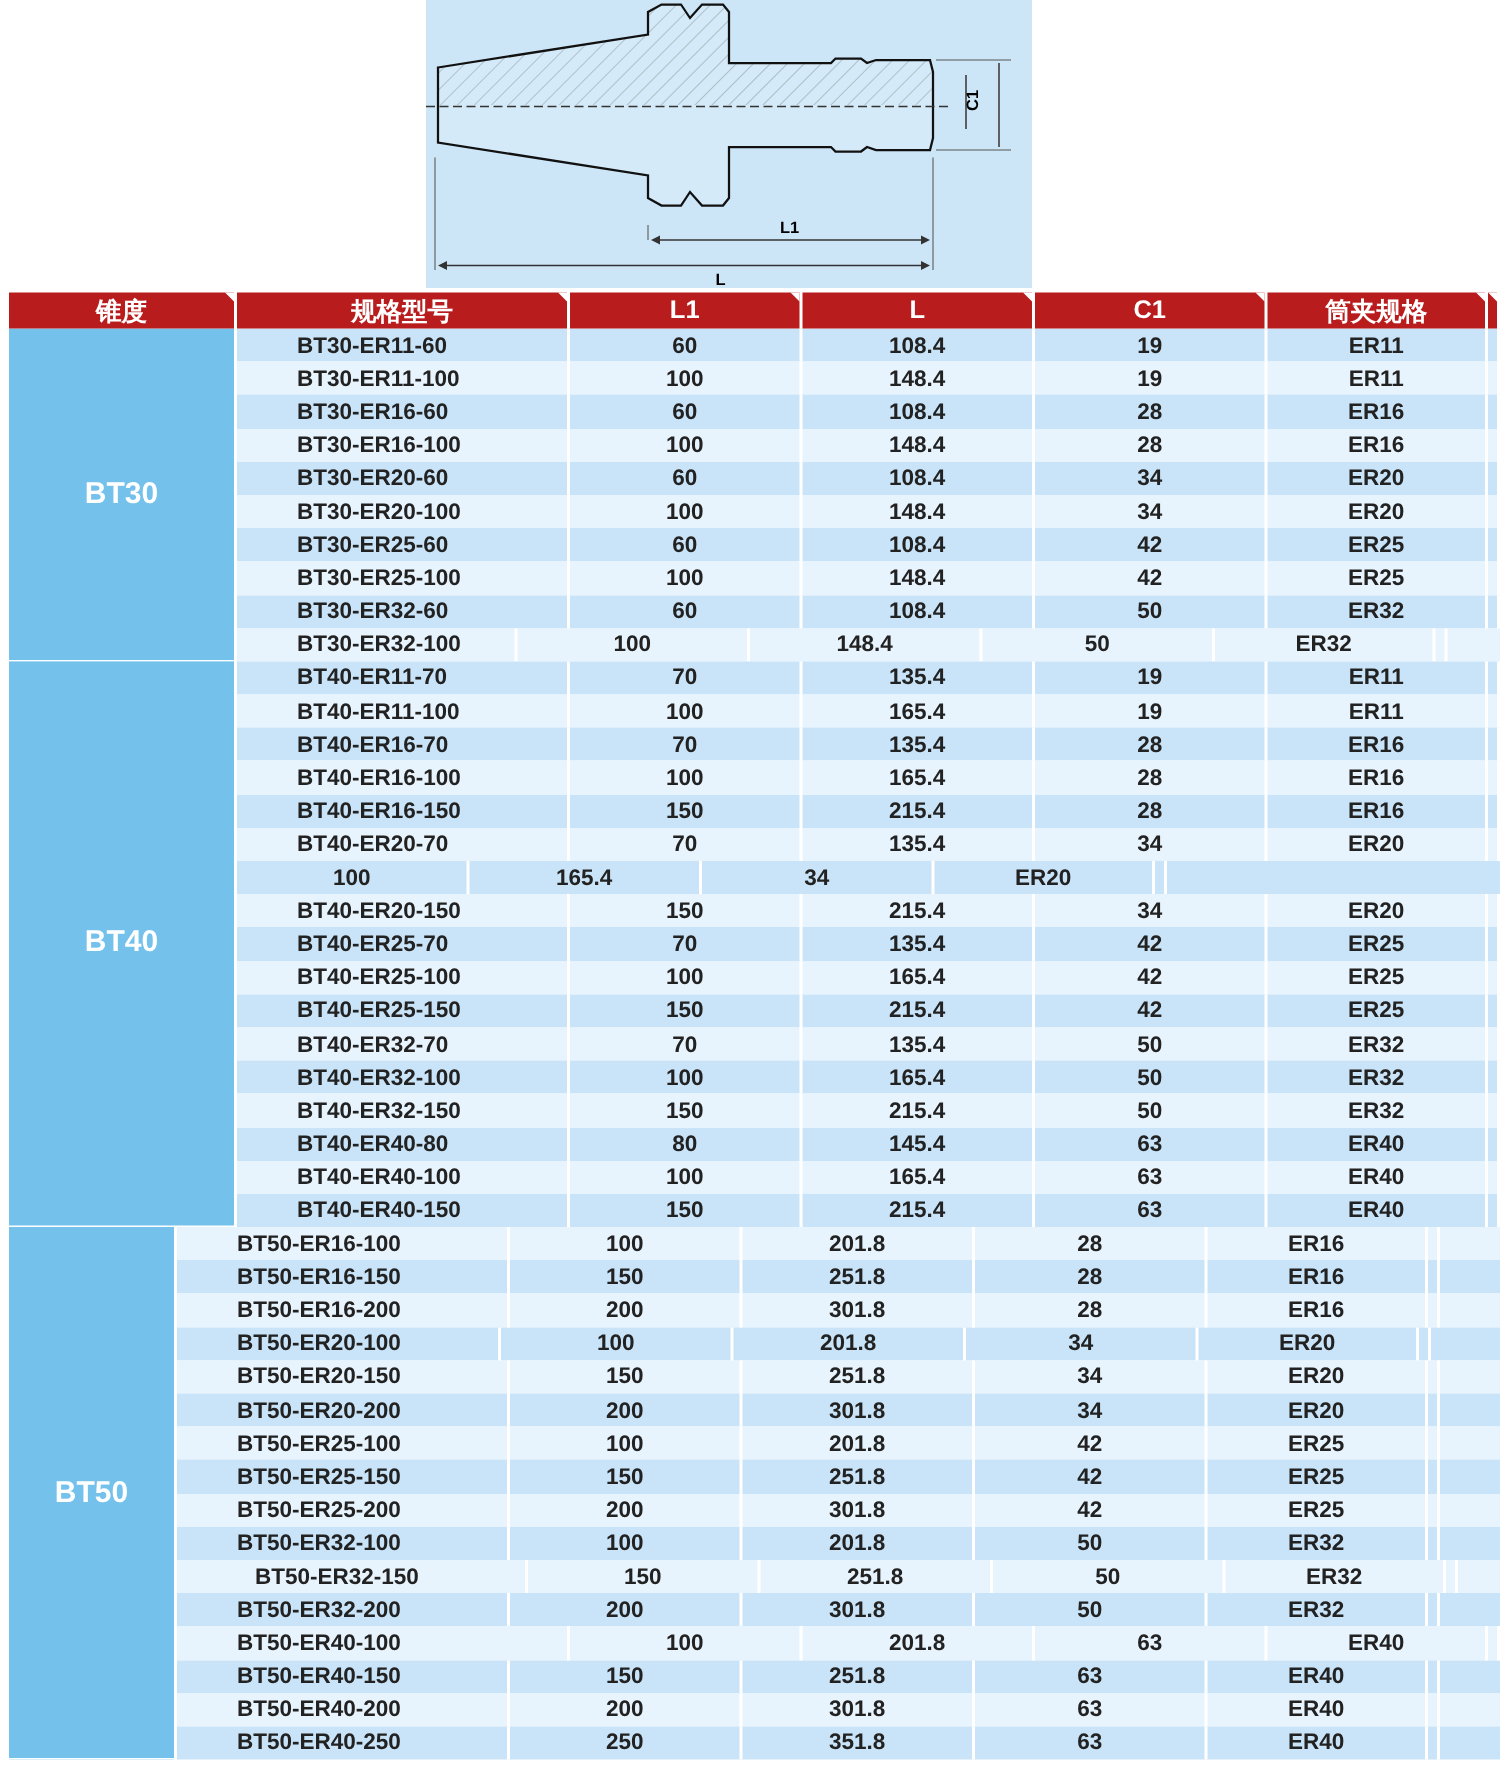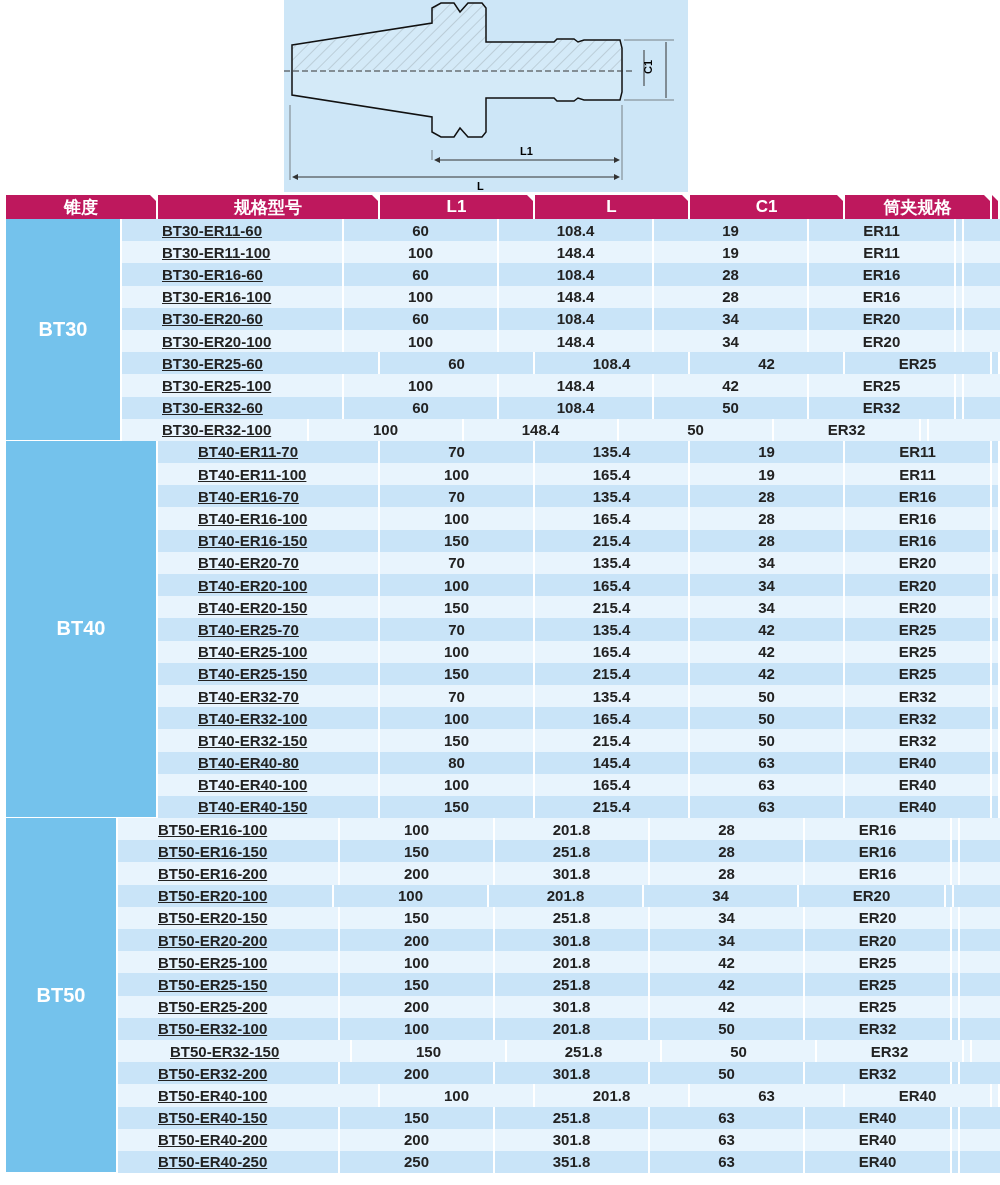--- a/index.html
+++ b/index.html
@@ -1,28 +1,28 @@
 <!DOCTYPE html>
 <html><head>
 <meta charset="utf-8">
 <style>
   body { margin:0; background:#fff; width:1000px; height:1185px; overflow:hidden; font-family:"Liberation Sans", sans-serif; }
   .diagram { position:absolute; left:284px; top:0; width:404px; height:192px; background:#cde6f7; }
   .tbl { position:absolute; left:6px; top:195px; width:994px; }
   .hdr { display:flex; height:24px; }
-  .hcell { background:#be185d; color:#fff; font-weight:bold; font-size:17px; display:flex; align-items:center; justify-content:center; margin-right:2px; position:relative; }
+  .hcell { background:#b91c1c; color:#fff; font-weight:bold; font-size:17px; display:flex; align-items:center; justify-content:center; margin-right:2px; position:relative; }
   .hcell::after { content:""; position:absolute; right:0; top:0; border-top:6px solid #fff; border-left:6px solid transparent; }
   .group { display:flex; }
   .gcell { width:150px; background:#74c2ec; color:#fff; font-weight:bold; font-size:20px; display:flex; align-items:center; justify-content:center; margin-right:2px; border-bottom:1px solid #fff; box-sizing:border-box; }
   .rows { flex:1; }
   .row { display:flex; height:22.2px; font-size:15px; font-weight:bold; color:#222; }
   .row.odd { background:#c9e4f8; }
   .row.even { background:#e8f4fd; }
   .c { display:flex; align-items:center; justify-content:center; border-right:2px solid #fff; box-sizing:border-box; }
-  .c.model { justify-content:flex-start; padding-left:40px;text-decoration:underline; }
+  .c.model { justify-content:flex-start; padding-left:40px; }
 </style>
 </head>
 <body>
 
 <div class="diagram">
   <svg width="404" height="192" viewBox="0 0 404 192">
     <defs>
       <pattern id="hatch" width="8" height="8" patternUnits="userSpaceOnUse" patternTransform="rotate(45)">
         <line x1="0" y1="0" x2="0" y2="8" stroke="#333" stroke-width="0.8"></line>
       </pattern>
@@ -107,21 +107,21 @@
           </div>
           <div class="row even">
             <div class="c model" style="width: 222px;">BT30-ER20-100</div>
             <div class="c" style="width: 155px;">100</div>
             <div class="c" style="width: 155px;">148.4</div>
             <div class="c" style="width: 155px;">34</div>
             <div class="c" style="width: 147px;">ER20</div>
             <div class="c" style="width: 8px;"></div>
           </div>
           <div class="row odd">
-            <div class="c model" style="width: 258px;">BT30-ER25-60</div>
+            <div class="c model" style="width: 222px;">BT30-ER25-60</div>
             <div class="c" style="width: 155px;">60</div>
             <div class="c" style="width: 155px;">108.4</div>
             <div class="c" style="width: 155px;">42</div>
             <div class="c" style="width: 147px;">ER25</div>
             <div class="c" style="width: 8px;"></div>
           </div>
           <div class="row even">
             <div class="c model" style="width: 222px;">BT30-ER25-100</div>
             <div class="c" style="width: 155px;">100</div>
             <div class="c" style="width: 155px;">148.4</div>
@@ -192,21 +192,20 @@
           </div>
           <div class="row even">
             <div class="c model" style="width: 222px;">BT40-ER20-70</div>
             <div class="c" style="width: 155px;">70</div>
             <div class="c" style="width: 155px;">135.4</div>
             <div class="c" style="width: 155px;">34</div>
             <div class="c" style="width: 147px;">ER20</div>
             <div class="c" style="width: 8px;"></div>
           </div>
           <div class="row odd">
-            <div class="c model" style="width: 222px;">BT40-ER20-100</div>
             <div class="c" style="width: 155px;">100</div>
             <div class="c" style="width: 155px;">165.4</div>
             <div class="c" style="width: 155px;">34</div>
             <div class="c" style="width: 147px;">ER20</div>
             <div class="c" style="width: 8px;"></div>
           </div>
           <div class="row even">
             <div class="c model" style="width: 222px;">BT40-ER20-150</div>
             <div class="c" style="width: 155px;">150</div>
             <div class="c" style="width: 155px;">215.4</div>

